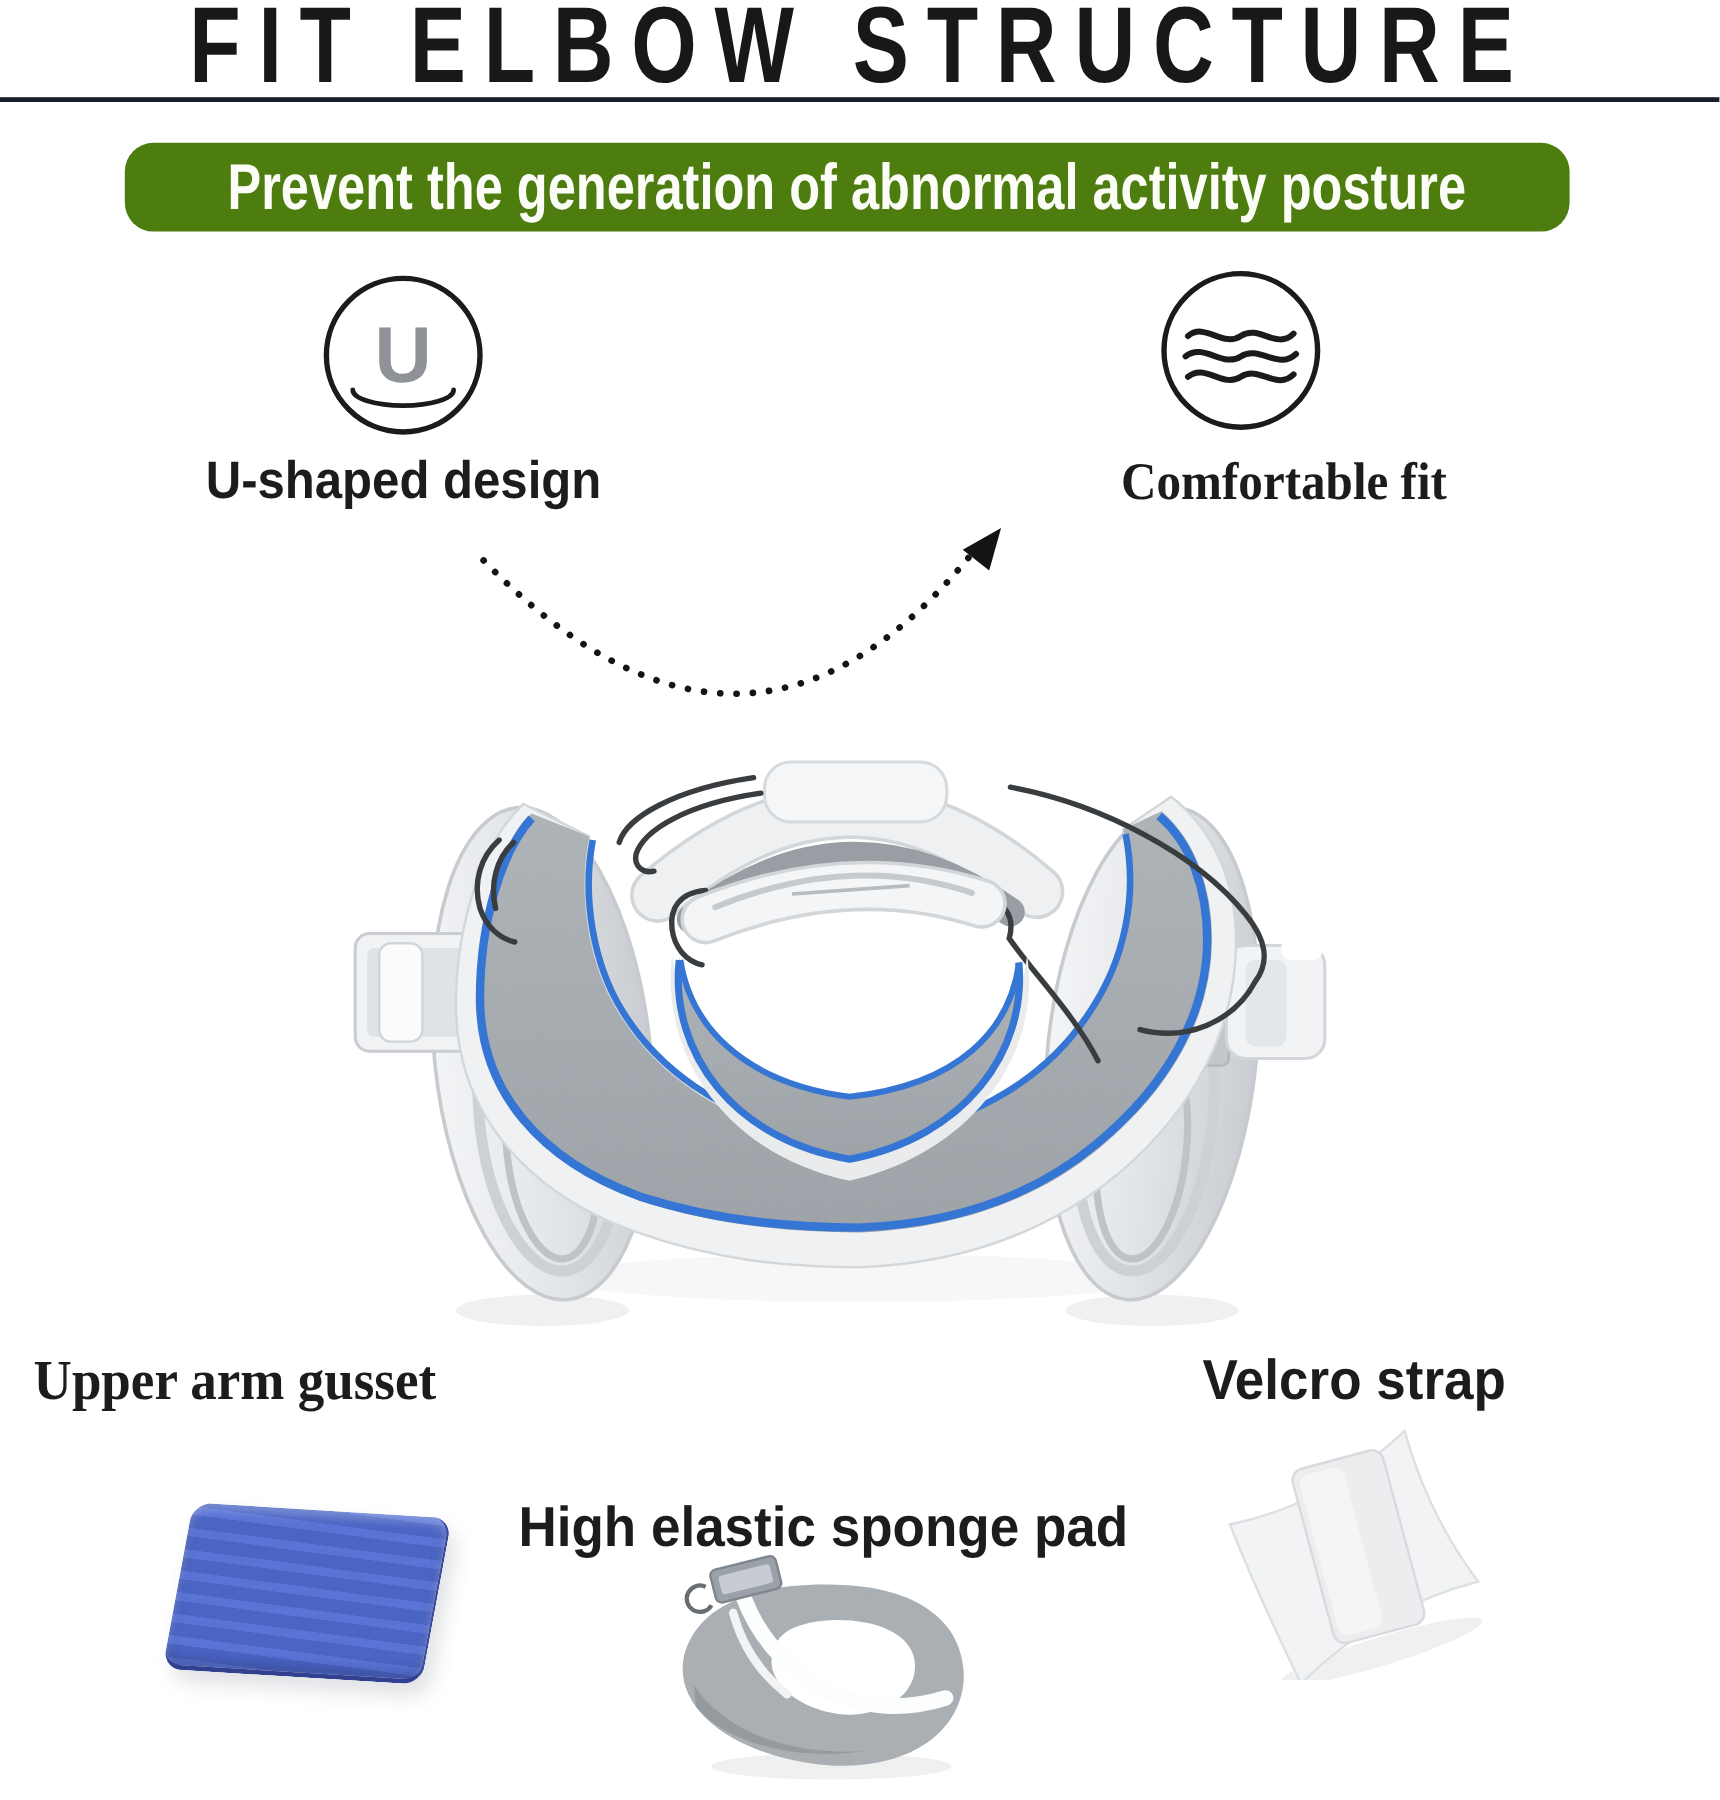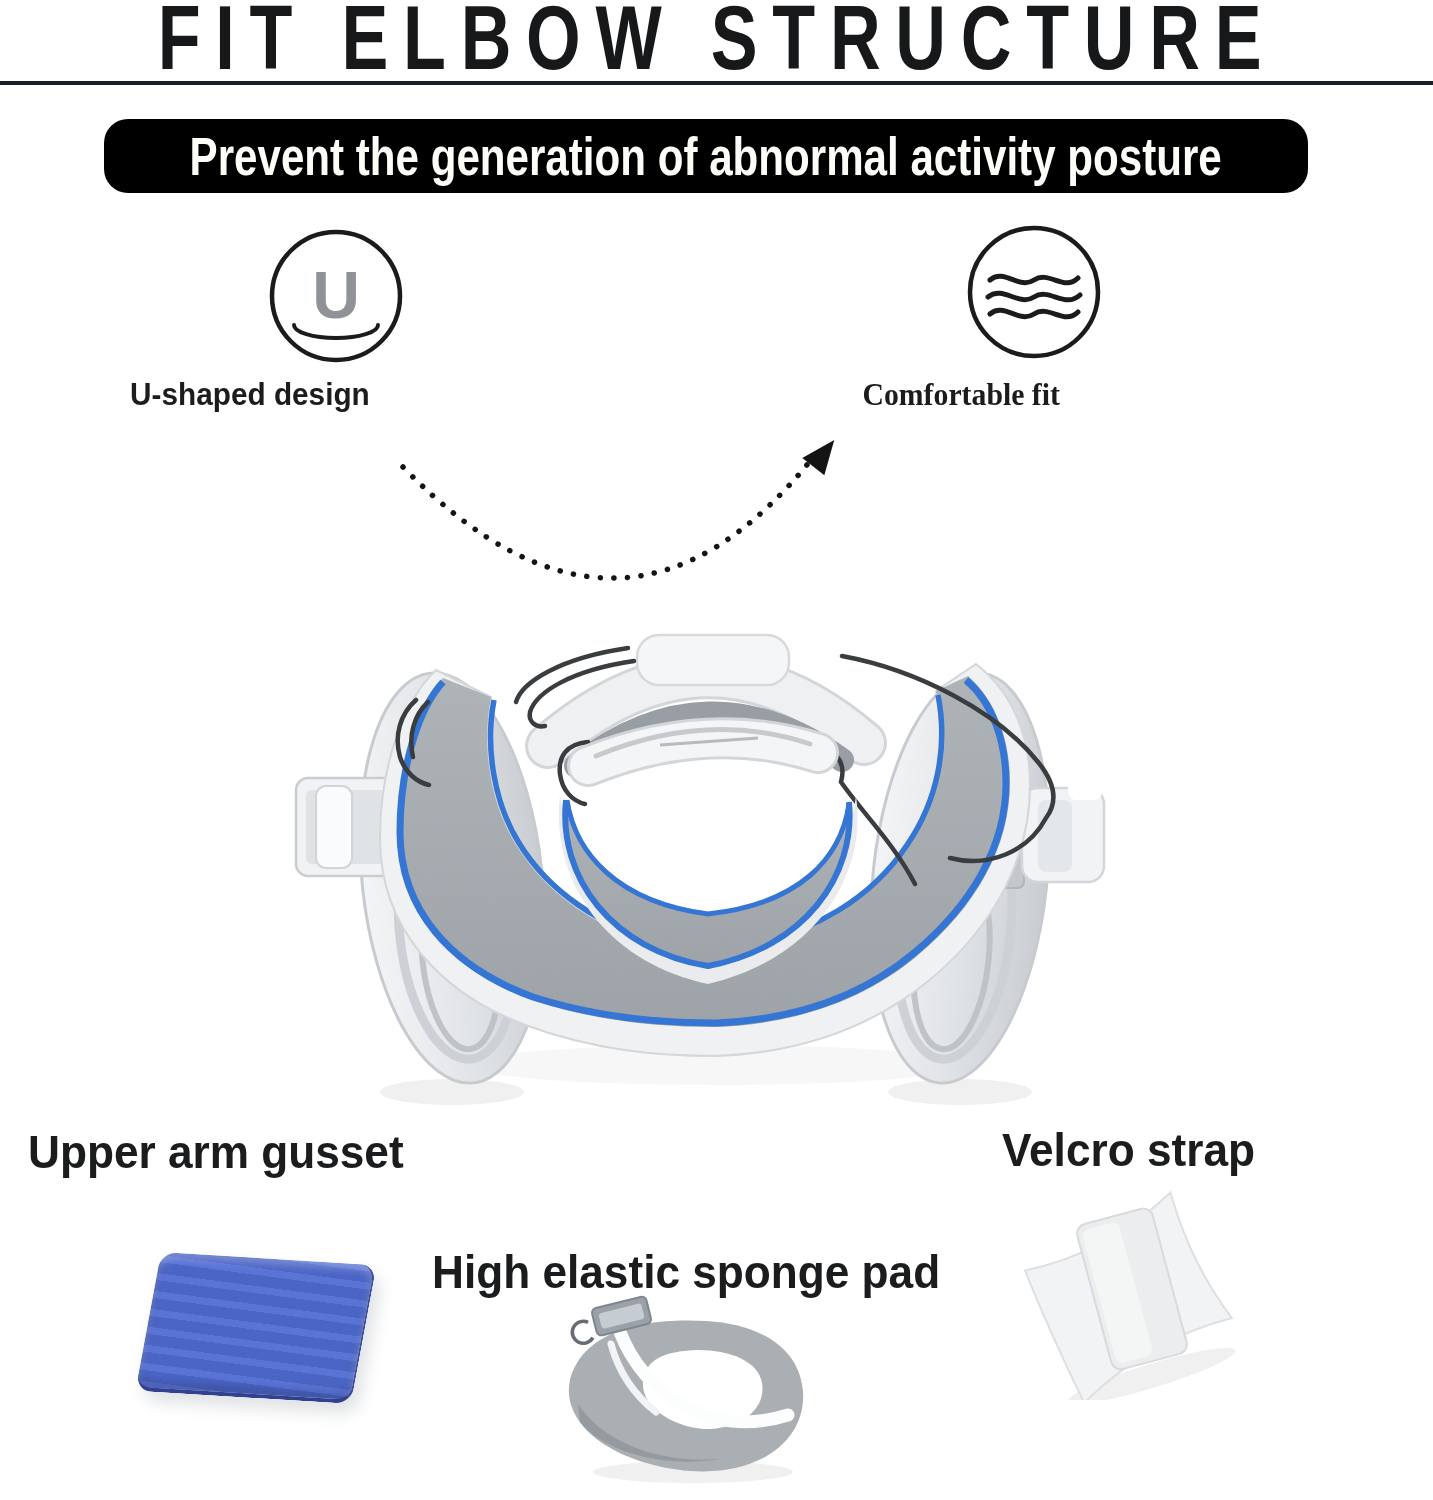--- a/index.html
+++ b/index.html
@@ -6,44 +6,44 @@
   #page{position:relative;width:1433px;height:1500px;background:#ffffff;overflow:hidden;
         font-family:"Liberation Sans",sans-serif;color:#17191b;padding-left:20px;}
 
   
   #title-row{position:absolute;left:0;top:-6px;width:1433px;height:88px;
              display:flex;align-items:center;justify-content:center;}
   #title-row span{display:inline-block;font-size:90px;font-weight:700;color:#17181a;
              letter-spacing:0.21em;white-space:nowrap;transform:scaleX(0.78);transform-origin:center;}
   #divider{position:absolute;left:0;top:81px;width:1433px;height:4px;background:#18202c;}
   #banner{position:absolute;left:104px;top:119px;width:1204px;height:74px;border-radius:24px;
-          background:#000000;display:flex;align-items:center;justify-content:center;}
+          background:#4d7c0f;display:flex;align-items:center;justify-content:center;}
   #banner span{display:inline-block;font-size:54px;font-weight:700;color:#fdfdf8;
           white-space:nowrap;transform:scaleX(0.78);transform-origin:center;}
 
   
   .feature-icon{position:absolute;width:140px;height:140px;}
   #icon-u{left:266px;top:226px;}
   #icon-waves{left:964px;top:222px;}
-  .feature-label{position:absolute;width:430px;text-align:left;font-size:32px;font-weight:700;
+  .feature-label{position:absolute;width:430px;text-align:center;font-size:44px;font-weight:700;
                  color:#1a1c1e;white-space:nowrap;}
   .feature-label span{display:inline-block;transform:scaleX(0.93);transform-origin:center;}
   #label-u{left:121px;top:376px;}
   #label-waves{left:855px;top:376px;font-family:Liberation Serif, serif;}
 
   
   #arrow{position:absolute;left:375px;top:430px;}
 
   
   #product{position:absolute;left:270px;top:590px;}
 
   
   .part-label{position:absolute;font-size:47px;font-weight:700;color:#1a1c1e;white-space:nowrap;}
   .part-label span{display:inline-block;transform:scaleX(0.94);transform-origin:left;}
-  #label-gusset{left:28px;top:1124px;}
+  #label-gusset{left:28px;top:1124px;font-family:Liberation Serif, serif;}
   #label-sponge{left:432px;top:1232px;margin-top:12px;}
   #label-velcro{left:986px;top:1122px;margin-left:16px;}
 
   #gusset-pad{position:absolute;left:148px;top:1258px;width:214px;height:136px;
       border-radius:16px;
       background:repeating-linear-gradient(184deg,#5a74d6 0 7px,#4b65c5 7px 18px);
       border-bottom:4px solid #32418f;border-right:2px solid #3a4a9e;
       transform:rotate(3.5deg) skewX(-7deg);
       box-shadow:8px 10px 16px rgba(50,60,80,.15),
                  inset 0 5px 8px rgba(255,255,255,.28),

